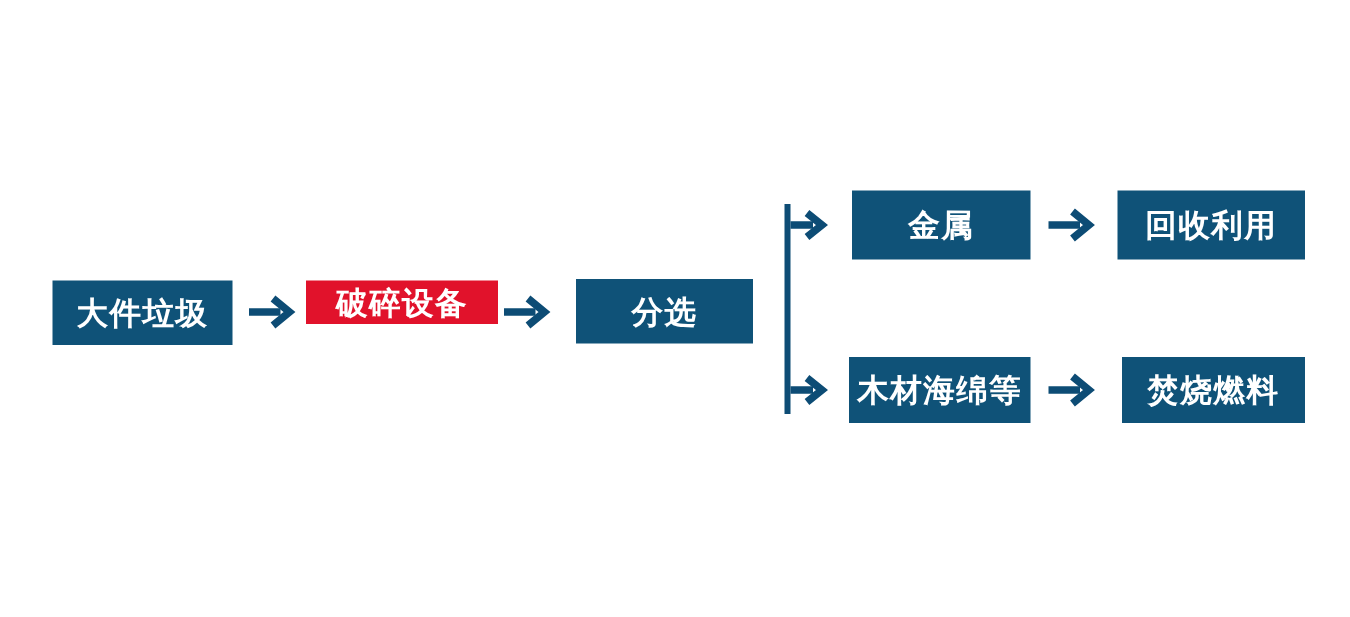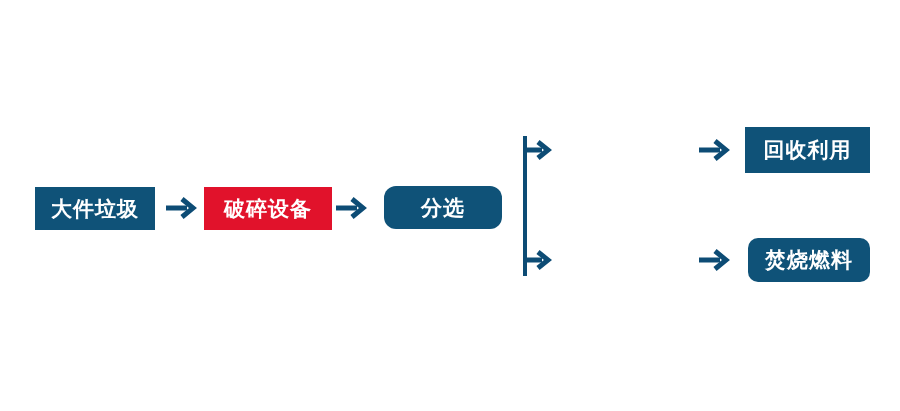--- a/index.html
+++ b/index.html
@@ -83,23 +83,25 @@
     </g>
 
     <g>
       <path class="stroke" d="M699 260 H720"></path>
       <path class="stroke" d="M715 251 L726 260 L715 269"></path>
     </g>
   </svg>
 
   <div class="node primary" style="left:35px; top:187px; width:120px; height:43px;text-align:center;">大件垃圾</div>
 
-  <div class="node highlight" style="left:204px; top:187px; width:128px; height:43px;font-family:Liberation Serif, serif;">破碎设备</div>
+  <div class="node highlight" style="left:204px; top:187px; width:128px; height:29px;font-family:Liberation Serif, serif;">破碎设备</div>
 
-  <div class="node primary" style="left:384px; top:186px; width:118px; height:43px;border-radius:12px;">分选</div>
+  <div class="node primary" style="left:384px; top:186px; width:118px; height:43px;">分选</div>
 
+  <div class="node primary" style="left:568px; top:127px; width:119px; height:46px;">金属</div>
 
   <div class="node primary" style="left:745px; top:127px; width:125px; height:46px;text-align:center;">回收利用</div>
 
+  <div class="node primary" style="left:566px; top:238px; width:121px; height:44px;">木材海绵等</div>
 
-  <div class="node primary" style="left:748px; top:238px; width:122px; height:44px;border-radius:10px;">焚烧燃料</div>
+  <div class="node primary" style="left:748px; top:238px; width:122px; height:44px;">焚烧燃料</div>
 
 </div>
 
 </body></html>

